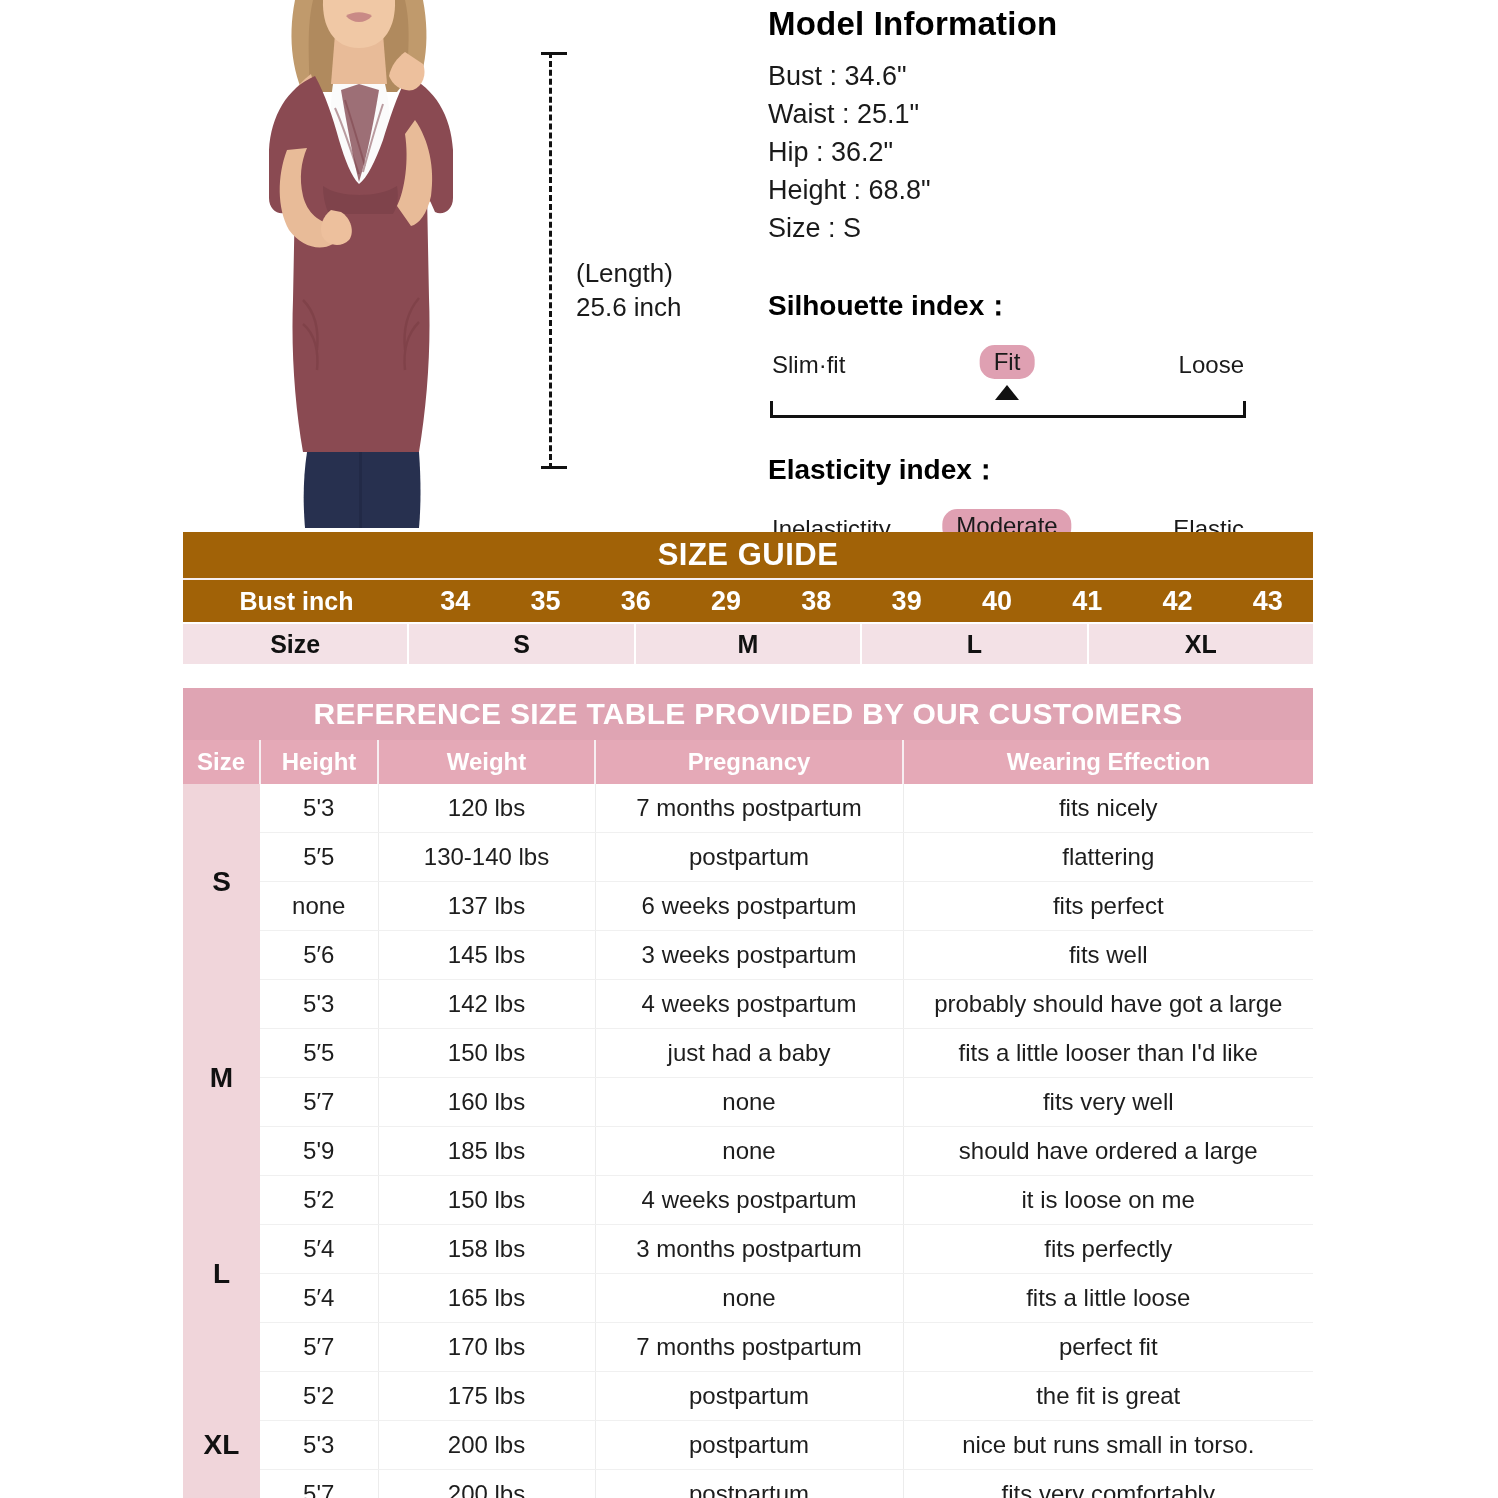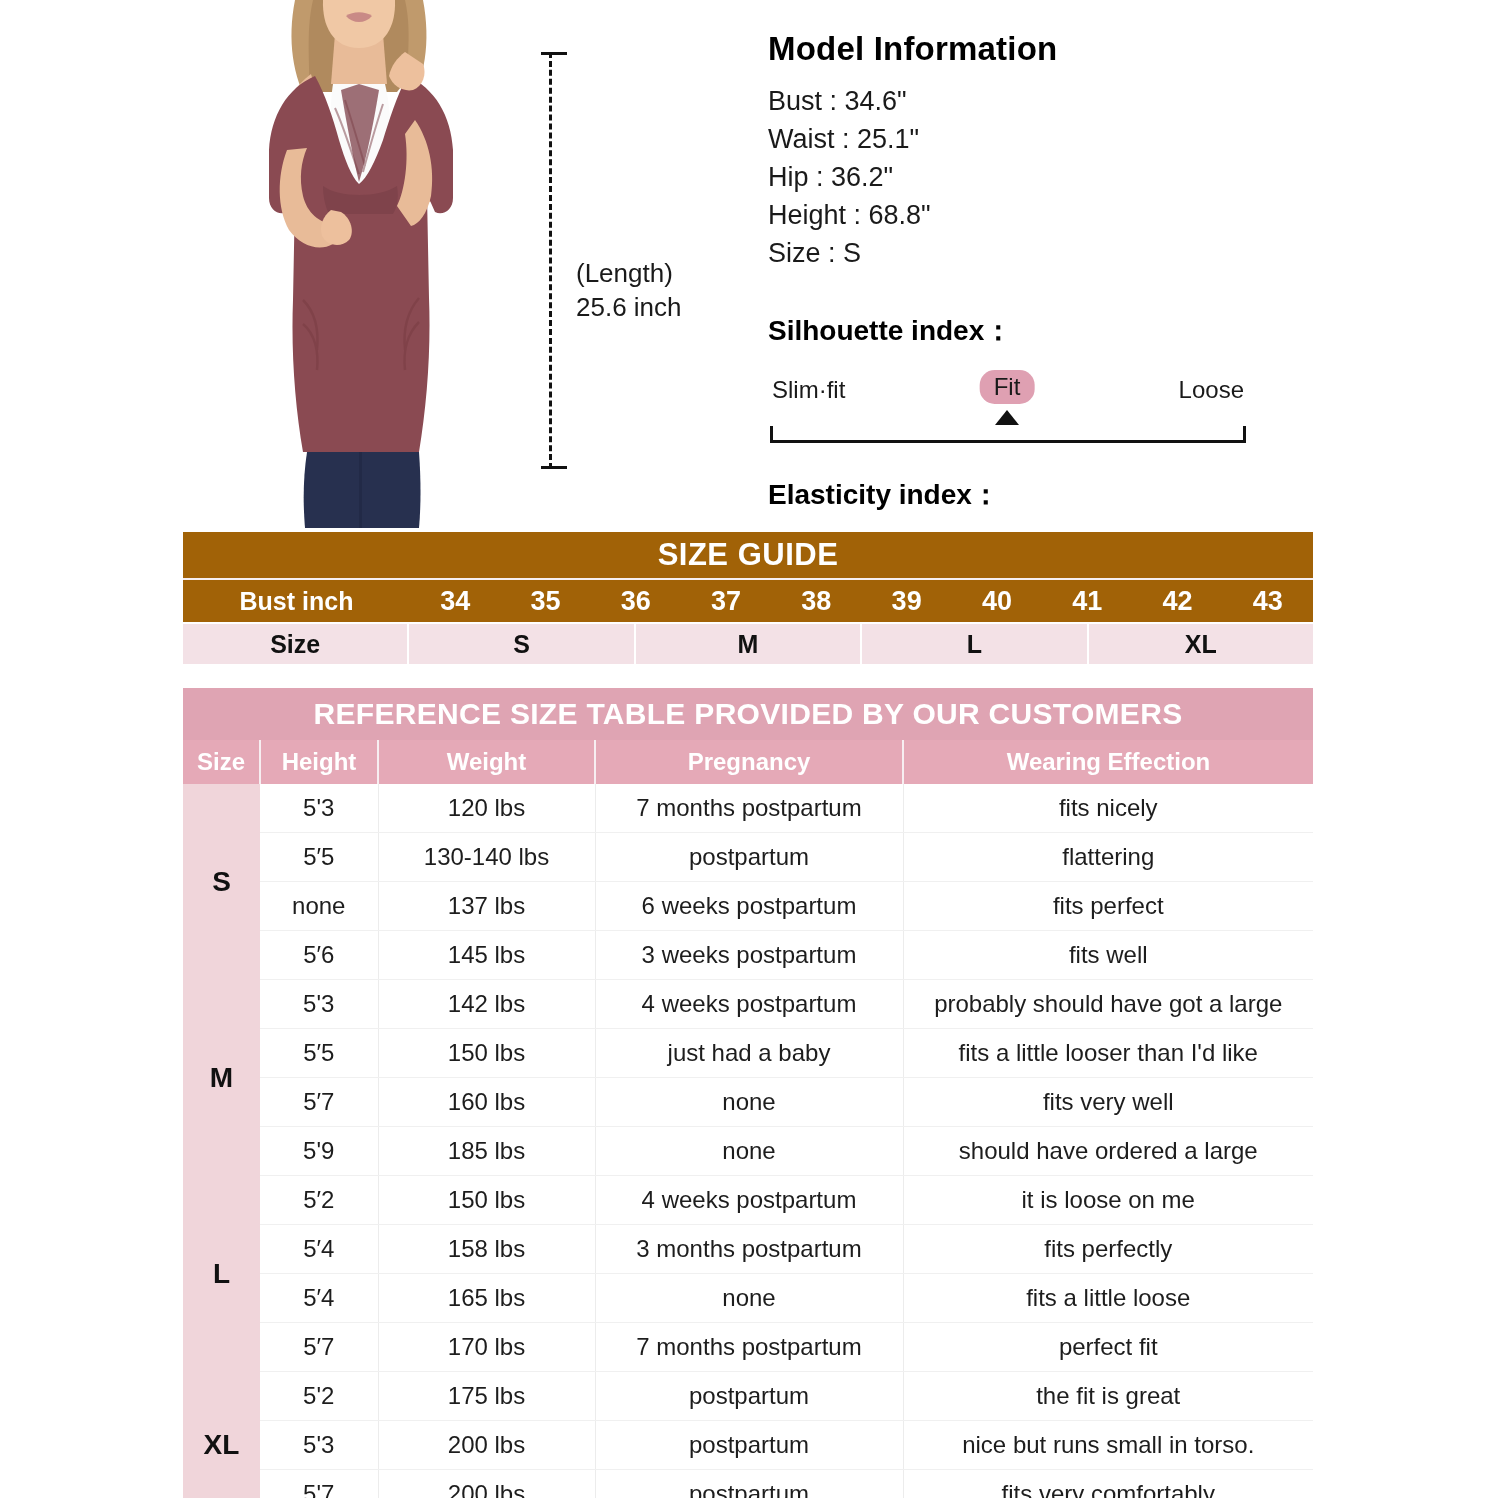--- a/index.html
+++ b/index.html
@@ -33,21 +33,21 @@
   }
   .measure .cap.t{top:0;}
   .measure .cap.b{bottom:0;}
   .measure-label{
     position:absolute;left:576px;top:256px;
     font-size:26px;line-height:34px;color:#1a1a1a;
     white-space:nowrap;
   }
 
   
-  .info{position:absolute;left:768px;top:30px;width:500px;}
+  .info{position:absolute;left:768px;top:5px;width:500px;}
   .info h2{
     margin:0 0 14px 0;font-size:33px;font-weight:bold;letter-spacing:.2px;color:#000;
   }
   .info .line{font-size:27px;line-height:38px;color:#1a1a1a;}
 
   .index-block{margin-top:30px;}
   .index-block .ttl{font-size:28px;font-weight:bold;color:#000;margin-bottom:14px;margin-top:40px;}
   .slider{position:relative;width:478px;height:72px;}
   .slider .end{
     position:absolute;top:12px;font-size:24px;color:#1a1a1a;white-space:nowrap;text-align:center;
@@ -228,21 +228,21 @@
   </div>
 
   <div class="sizeguide">
     <div class="sg-title">SIZE GUIDE</div>
     <div class="sg-bust">
       <div class="lbl">Bust inch</div>
       <div id="bust-values" style="display:flex;flex:1;">
           <div class="num">34</div>
           <div class="num">35</div>
           <div class="num">36</div>
-          <div class="num">37</div>
+          <div class="num">29</div>
           <div class="num">38</div>
           <div class="num">39</div>
           <div class="num">40</div>
           <div class="num">41</div>
           <div class="num">42</div>
           <div class="num">43</div>
         </div>
     </div>
     <div class="sg-size">
       <div class="cell">Size</div>

